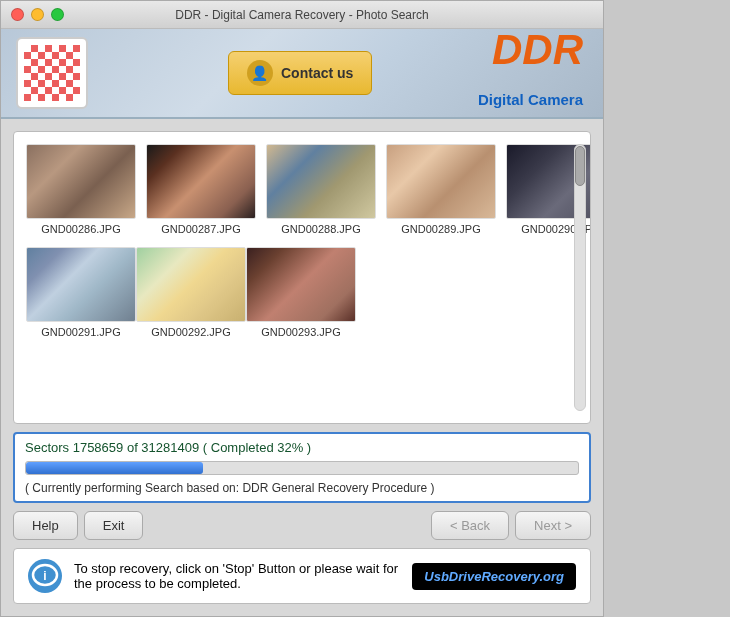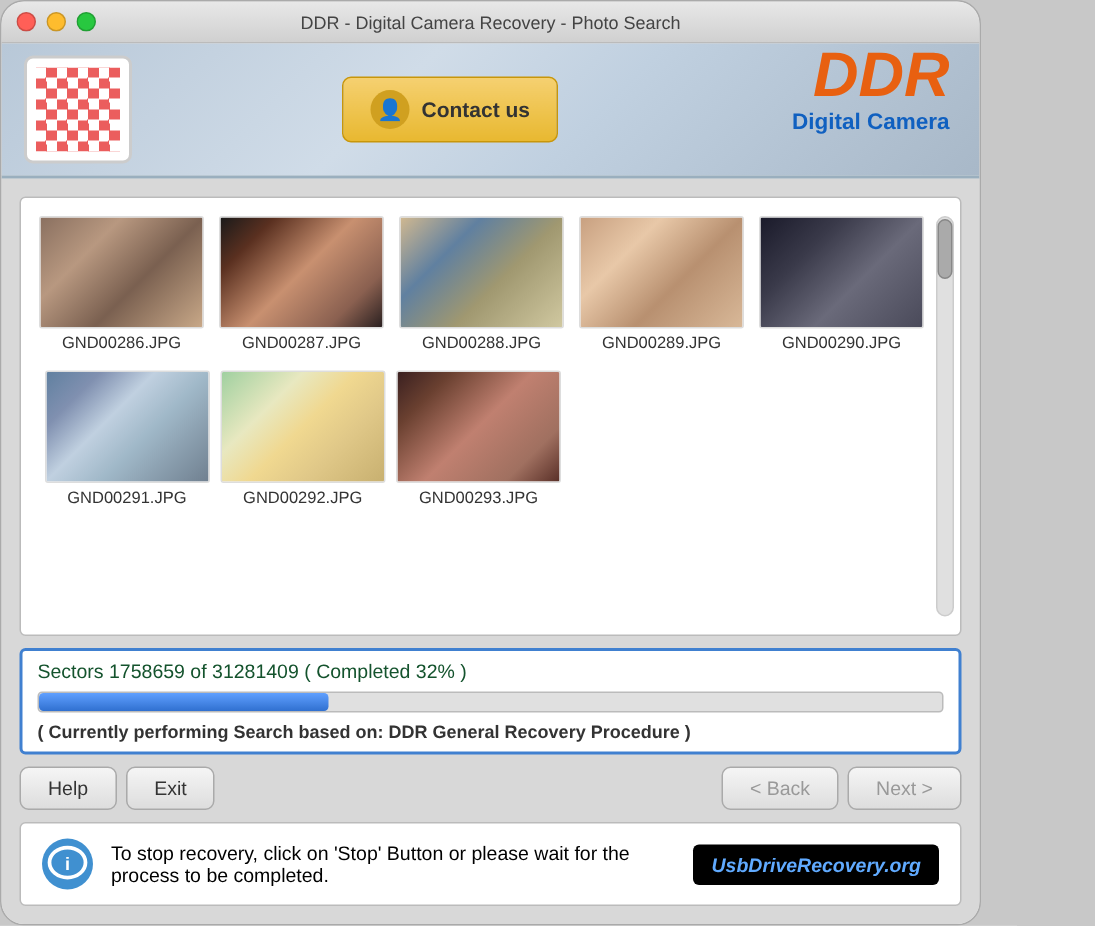--- a/index.html
+++ b/index.html
@@ -6,24 +6,24 @@
     body {
       width: 730px;
       height: 617px;
       font-family: -apple-system, BlinkMacSystemFont, 'Helvetica Neue', Arial, sans-serif;
       background: #c8c8c8;
       overflow: hidden;
     }
 
     
     .window {
-      width: 654px;
+      width: 604px;
       height: 617px;
       background: #ececec;
-      border-radius: 16px;
+      border-radius: 0;
       overflow: hidden;
       display: flex;
       flex-direction: column;
       border: 1px solid #aaa;
     }
 
     
     .title-bar {
       height: 28px;
       background: linear-gradient(to bottom, #e8e8e8, #d0d0d0);
@@ -118,21 +118,21 @@
       font-size: 42px;
       font-weight: 900;
       color: #e86010;
       line-height: 1;
       font-style: italic;
     }
     .ddr-sub {
       font-size: 15px;
       font-weight: 700;
       color: #1060c0;
-      margin-top: 2px;
+      margin-top: 20px;
     }
 
     
     .main-content {
       flex: 1;
       background: #d8d8d8;
       padding: 12px;
       display: flex;
       flex-direction: column;
       gap: 8px;
@@ -229,21 +229,20 @@
       border: 1px solid #bbb;
     }
     .progress-bar-fill {
       height: 100%;
       background: linear-gradient(to bottom, #60a0ff, #3070d0);
       border-radius: 3px;
     }
     .progress-status {
       font-size: 12px;
       color: #333;
-      font-weight: bold;
     }
     .stop-btn {
       background: linear-gradient(to bottom, #f0f0f0, #d8d8d8);
       border: 1px solid #aaa;
       border-radius: 6px;
       padding: 0 20px;
       font-size: 14px;
       cursor: pointer;
       white-space: nowrap;
       display: flex;

